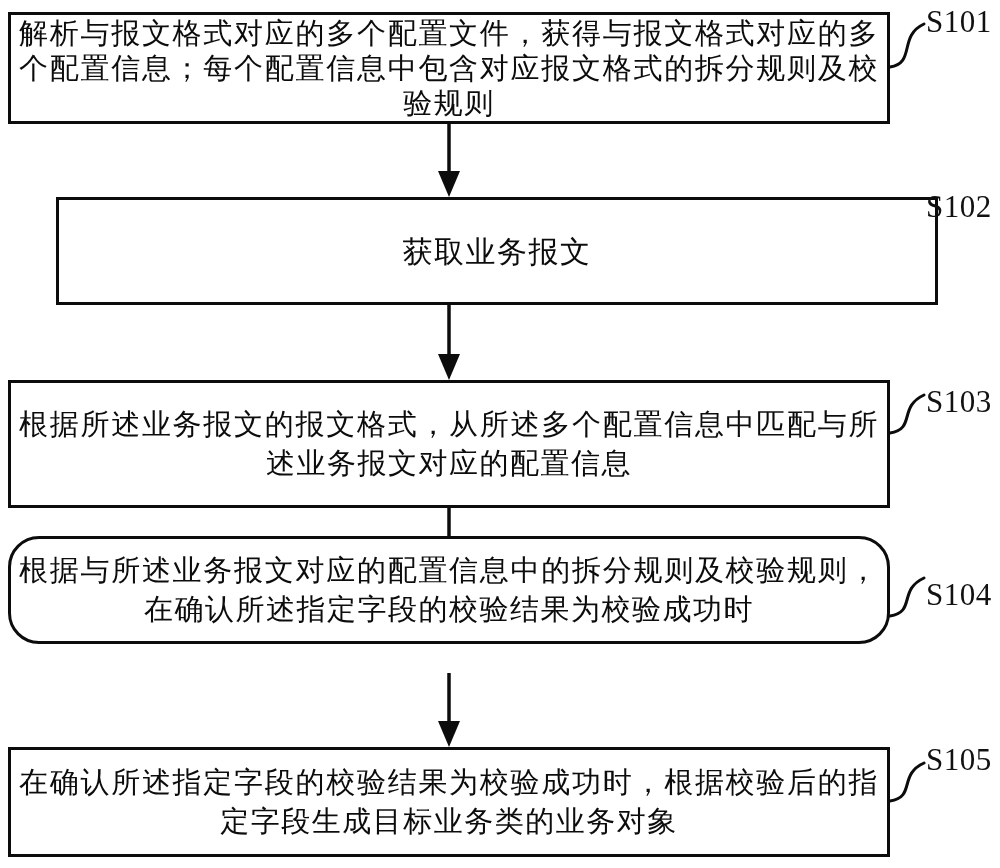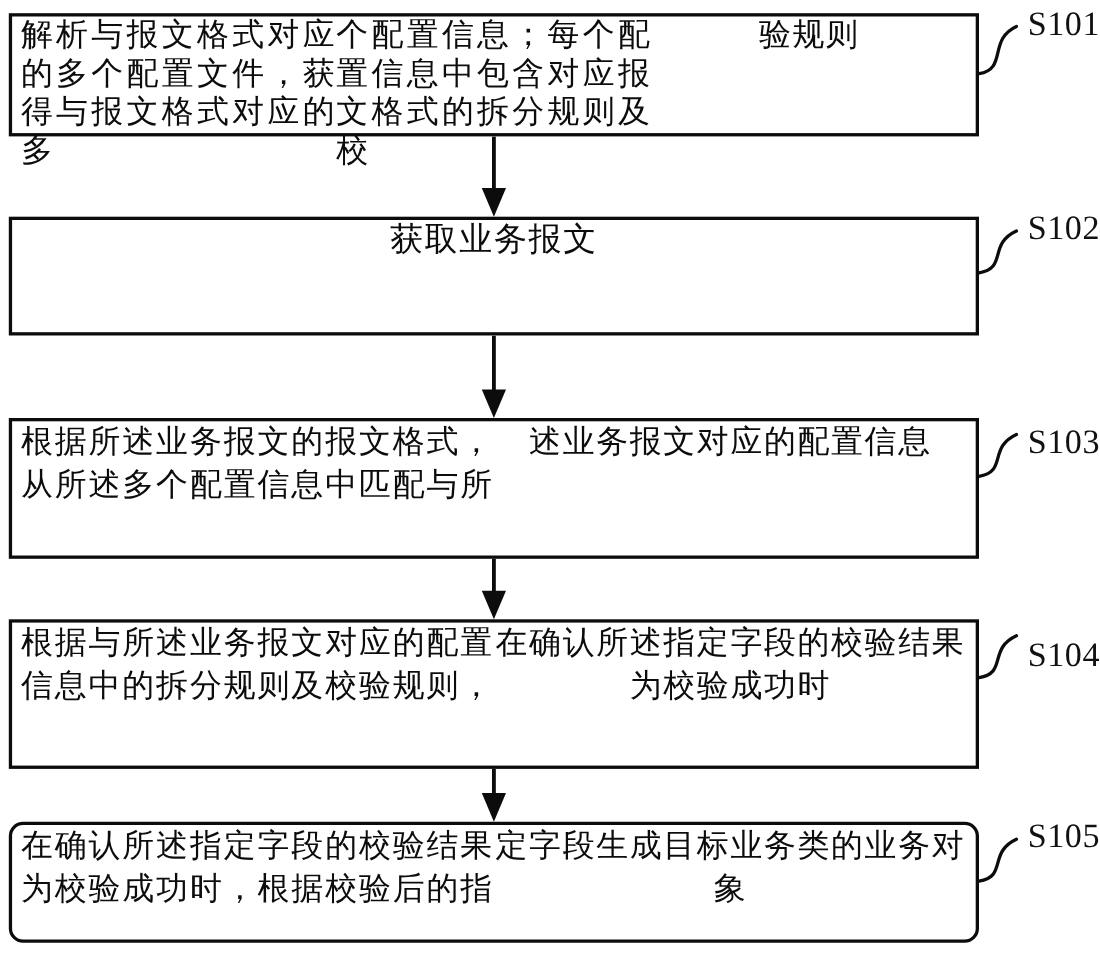--- a/index.html
+++ b/index.html
@@ -15,29 +15,29 @@
     background: #ffffff;
     overflow: hidden;
   }
   .step-box {
     position: absolute;
     left: 8px;
     width: 882px;
     border: 3px solid #0c0c0c;
     background: #ffffff;
     display: flex;
-    flex-direction: row;
-    justify-content: flex-end;
+    flex-direction: column;
+    justify-content: center;
     padding: 0 8px;
   }
   .box-1 { top: 12px;  height: 112px; }
-  .box-2 { top: 197px; height: 108px; }
+  .box-2 { top: 197px; height: 108px; margin-left: 48px; }
   .box-3 { top: 380px; height: 128px; }
-  .box-4 { top: 563px; height: 136px; }
-  .box-5 { top: 747px; height: 110px; border-radius: 13px; }
+  .box-4 { top: 536px; height: 108px; border-radius: 31px; }
+  .box-5 { top: 747px; height: 110px; }
 
   .line {
     width: 100%;
     font-size: 29px;
     line-height: 35px;
     letter-spacing: 1.5px;
     color: #0c0c0c;
     white-space: normal;
   }
   .two-line .line { line-height: 39px; }
@@ -48,21 +48,20 @@
   .step-label {
     position: absolute;
     left: 926px;
     width: 74px;
     font-family: "Liberation Serif", serif;
     font-size: 31px;
     line-height: 32px;
     color: #111111;
     letter-spacing: 0.5px;
     white-space: nowrap;
-    text-align: right;
   }
   .lbl-1 { top: 6px; }
   .lbl-2 { top: 191px; }
   .lbl-3 { top: 376px; margin-top: 10px; }
   .lbl-4 { top: 579px; }
   .lbl-5 { top: 744px; }
 
   .overlay {
     position: absolute;
     left: 0; top: 0;

